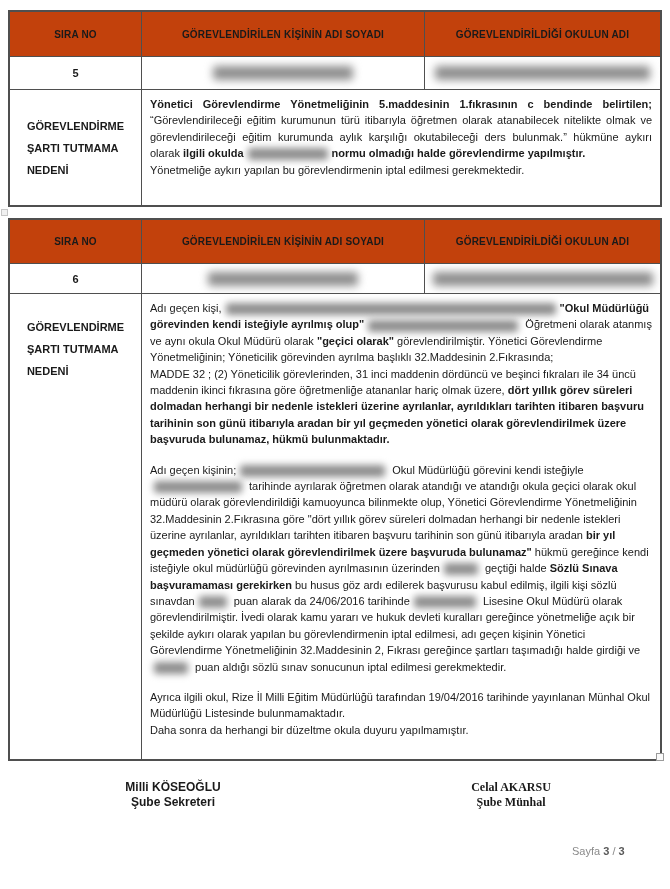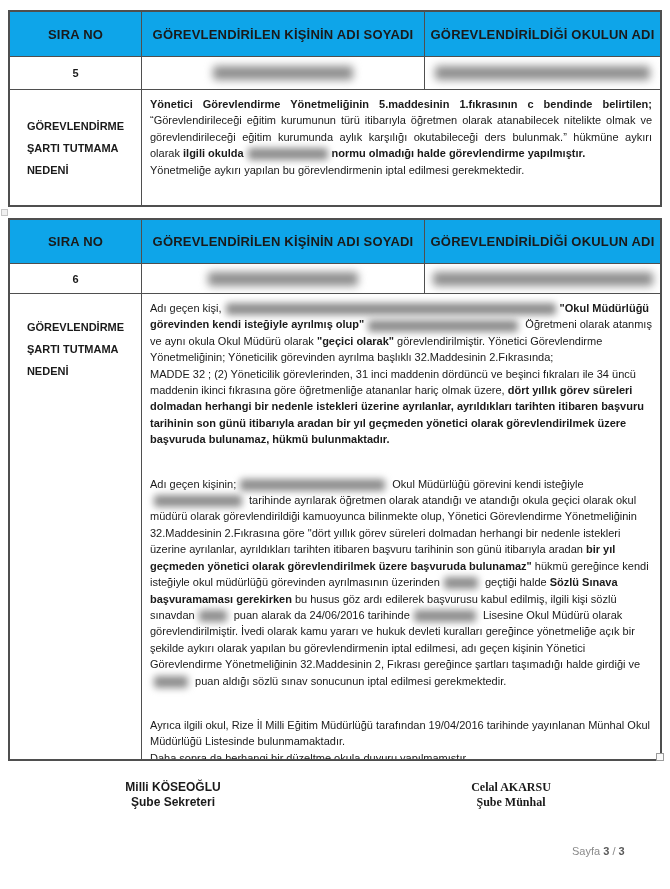--- a/index.html
+++ b/index.html
@@ -17,41 +17,41 @@
   .tr{display:flex;box-sizing:border-box;border-bottom:1.5px solid #4f4f4f;}
   .tr:last-child{border-bottom:none;}
   .td{box-sizing:border-box;border-right:1.5px solid #4f4f4f;overflow:hidden;}
   .td:last-child{border-right:none;}
   .c1{width:132px;flex:0 0 auto;}
   .c2{width:283px;flex:0 0 auto;}
   .c3{flex:1 1 auto;}
   .c23{flex:1 1 auto;}
 
   .thead .td{
-    background:#0ea5e9;display:flex;align-items:center;justify-content:center;
-    font-weight:bold;font-size:13px;text-align:center;letter-spacing:.2px;
+    background:#c2410c;display:flex;align-items:center;justify-content:center;
+    font-weight:bold;font-size:10px;text-align:center;letter-spacing:.2px;
   }
   .t1 .thead{height:45px;}
   .t2 .thead{height:44px;}
   .t1 .trow{height:33px;}
   .t2 .trow{height:30px;}
   .trow .td{display:flex;align-items:center;justify-content:center;}
   .num{font-weight:bold;font-size:11px;}
 
   .t1 .reason{height:115px;}
   .t2 .reason{height:465px;}
   .label{
     display:flex;align-items:center;justify-content:center;text-align:left;
     font-weight:bold;font-size:11px;line-height:22px;padding:4px 23px;
   }
   .t2 .label{align-items:flex-start;padding-top:22px;}
   .bodytxt{font-size:11px;line-height:16.4px;padding:6px 8px 4px 8px;}
   .just{text-align:justify;}
   .para{margin:0;}
-  .para.gap{margin-top:28px;}
+  .para.gap{margin-top:14px;}
   .b{font-weight:bold;}
 
   
   .redact{
     display:inline-block;background:#8e8e8e;border-radius:3px;
     filter:blur(3.5px);height:12px;vertical-align:middle;margin:0 4px;
   }
   .rowredact{height:14px;filter:blur(4px);}
   .rname1{width:140px;}  .rschool1{width:215px;}
   .rname2{width:150px;}  .rschool2{width:220px;}

